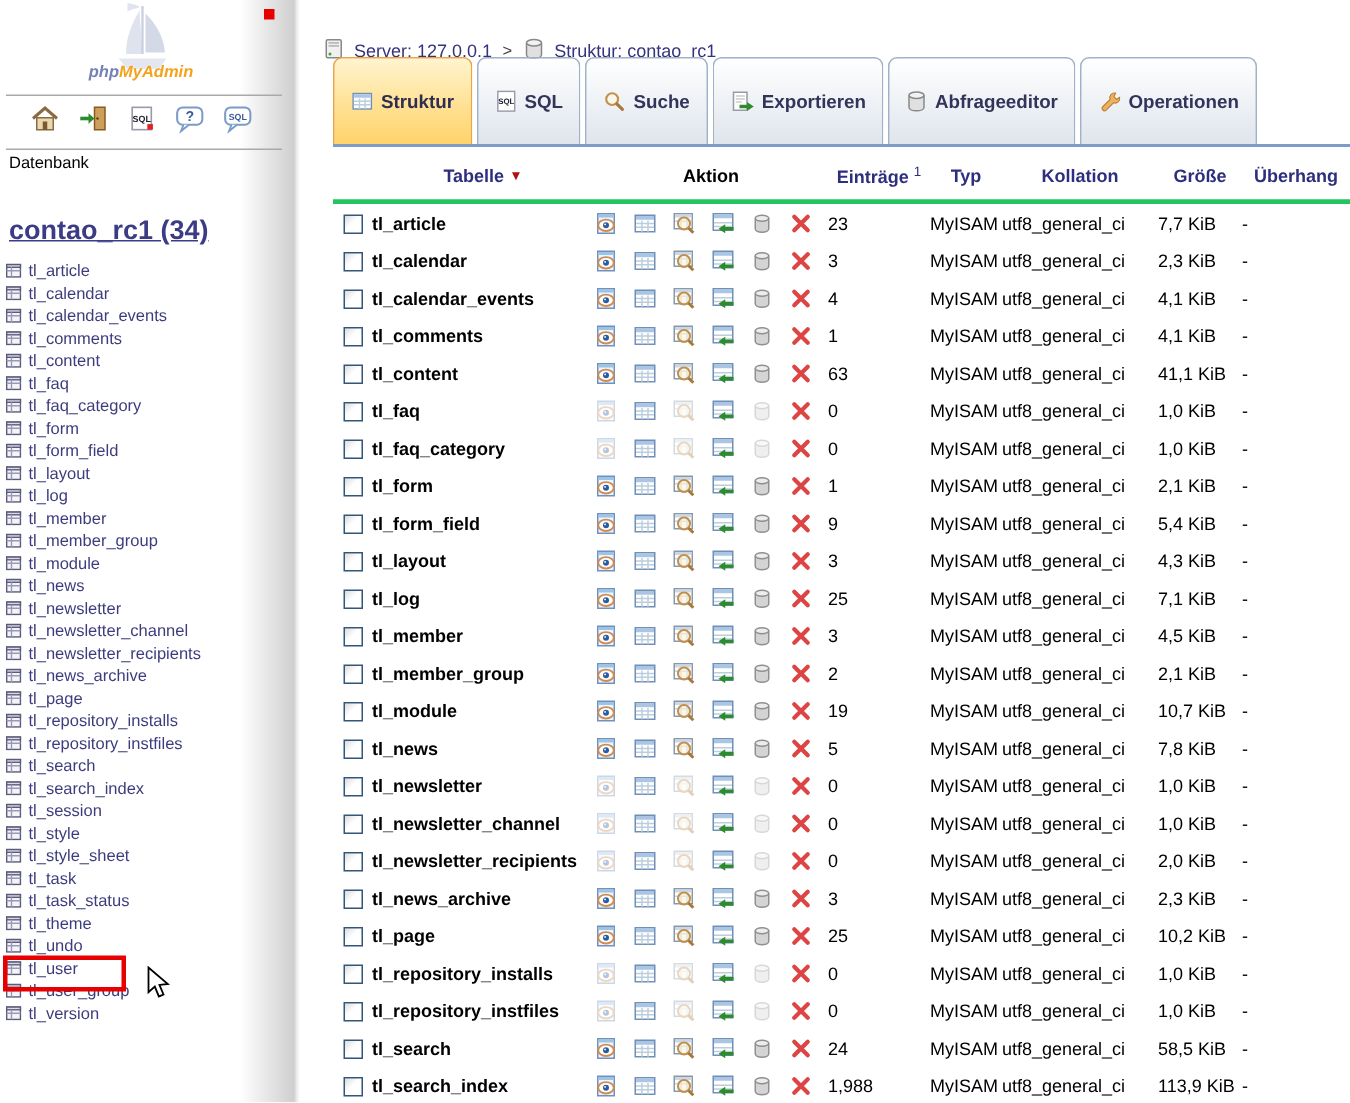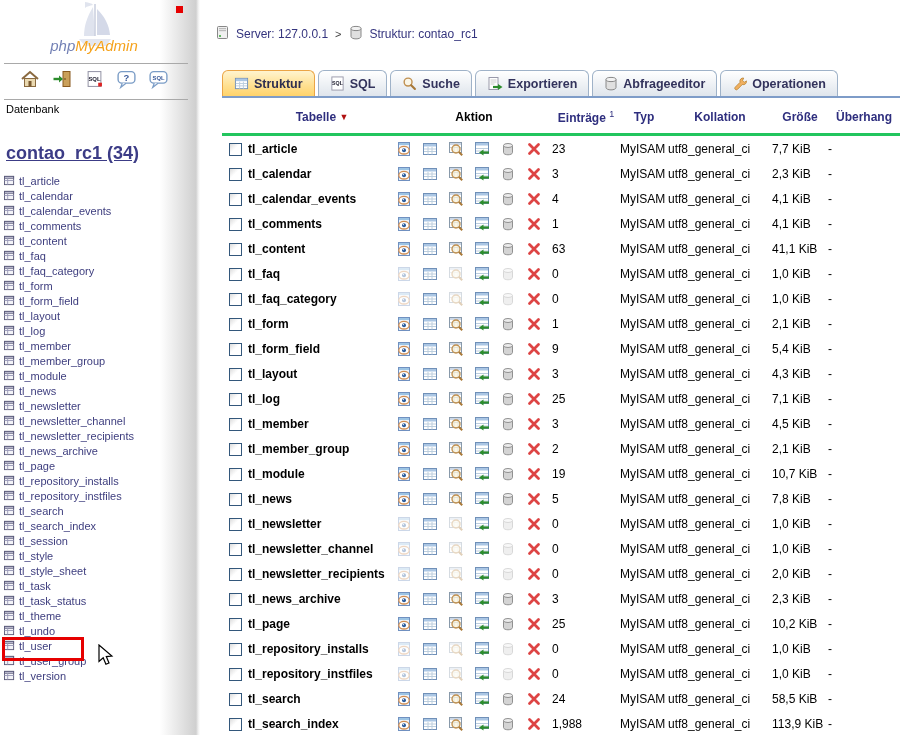--- a/index.html
+++ b/index.html
@@ -5,21 +5,21 @@
   html,body{margin:0;padding:0;background:#fff;}
   body{width:900px;height:735px;overflow:hidden;font-family:"Liberation Sans",sans-serif;}
   .page{position:relative;width:900px;height:735px;overflow:hidden;background:#fff;}
 
   
   .sidebar{position:absolute;left:0;top:0;width:200px;height:735px;
     background:linear-gradient(to right,#ffffff 0,#ffffff 160px,#cfcfcf 196px,#ededed 198px,#ffffff 200px);}
   .rec-dot{position:absolute;left:176px;top:6px;width:7px;height:7px;background:#e60000;}
   .logo{position:absolute;top:2px;left:0;width:188px;height:58px;text-align:center;}
   .logo .boat{position:absolute;left:55px;top:0;}
-  .logo-text{position:absolute;bottom:6px;width:100%;font-size:15px;font-weight:normal;font-style:italic;letter-spacing:0;}
+  .logo-text{position:absolute;bottom:6px;width:100%;font-size:11px;font-weight:bold;font-style:italic;letter-spacing:0;}
   .logo-php{color:#7381b5;} .logo-my{color:#f5a21b;text-shadow:0 0 1px #fff;}
   .sb-sep{position:absolute;left:4px;right:12px;border-top:1px solid #a9a9a9;height:0;}
   .sep1{top:63px;} .sep2{top:99px;}
   .quick{position:absolute;top:69px;left:0;width:188px;display:flex;justify-content:center;align-items:center;gap:10px;}
   .quick a{display:inline-flex;width:22px;height:20px;align-items:center;justify-content:center;text-decoration:none;}
   .db-label{position:absolute;top:103px;left:6px;font-size:11px;color:#000;}
   .db-select{position:absolute;top:116px;left:5px;width:158px;height:19px;border:1px solid #7f9db9;background:#fff;
     font-size:11px;color:#000;display:flex;align-items:center;padding-left:4px;box-sizing:border-box;cursor:default;}
   .db-select .dd{margin-left:auto;width:17px;height:17px;display:flex;align-items:center;justify-content:center;
     background:linear-gradient(#f2f7fe,#c3d6f3);border-left:1px solid #9ab0cc;}
@@ -31,21 +31,21 @@
   .cursor{position:absolute;left:98px;top:644px;z-index:5;}
 
   
   .main{position:absolute;left:200px;top:0;width:700px;height:735px;background:#fff;}
   .breadcrumb{position:absolute;top:25px;left:16px;display:flex;align-items:center;gap:7px;font-size:12px;color:#333;}
   .breadcrumb a{color:#34347e;text-decoration:none;}
   .crumb-sep{color:#444;font-size:11px;}
 
   .tabstrip{position:absolute;top:66px;left:22px;width:678px;height:30px;display:flex;align-items:flex-end;gap:3px;
     border-bottom:2px solid #7e9cc8;box-sizing:content-box;}
-  .tab{display:flex;align-items:center;gap:5px;height:25px;padding:0 11px;border:1px solid #9fb2c8;border-bottom:none;
+  .tab{display:flex;align-items:center;gap:5px;height:25px;padding:16px 11px;border:1px solid #9fb2c8;border-bottom:none;
     border-radius:6px 6px 0 0;background:linear-gradient(#ffffff,#dfe5ec);font-size:12.5px;font-weight:bold;color:#33335c;
     white-space:nowrap;cursor:pointer;flex:0 0 auto;}
   .tab.active{background:linear-gradient(#fff4cf 0%,#ffe194 55%,#ffd36b 100%);border-color:#eba546;color:#2e2e50;}
   .tico{display:inline-flex;}
 
   table.tbl{position:absolute;top:104px;left:22px;width:678px;border-collapse:collapse;table-layout:fixed;font-size:12px;}
   .tbl col.c1{width:26px;} .tbl col.c2{width:148px;} .tbl col.c3{width:156px;} .tbl col.c4{width:68px;}
   .tbl col.c5{width:48px;} .tbl col.c6{width:104px;} .tbl col.c7{width:56px;} .tbl col.c8{width:72px;}
   .tbl thead th{font-weight:bold;color:#2e2e7e;padding:5px 0 8px;border-bottom:3px solid #22c55e;cursor:pointer;}
   .tbl thead th.h-aktion{color:#000;cursor:default;}

